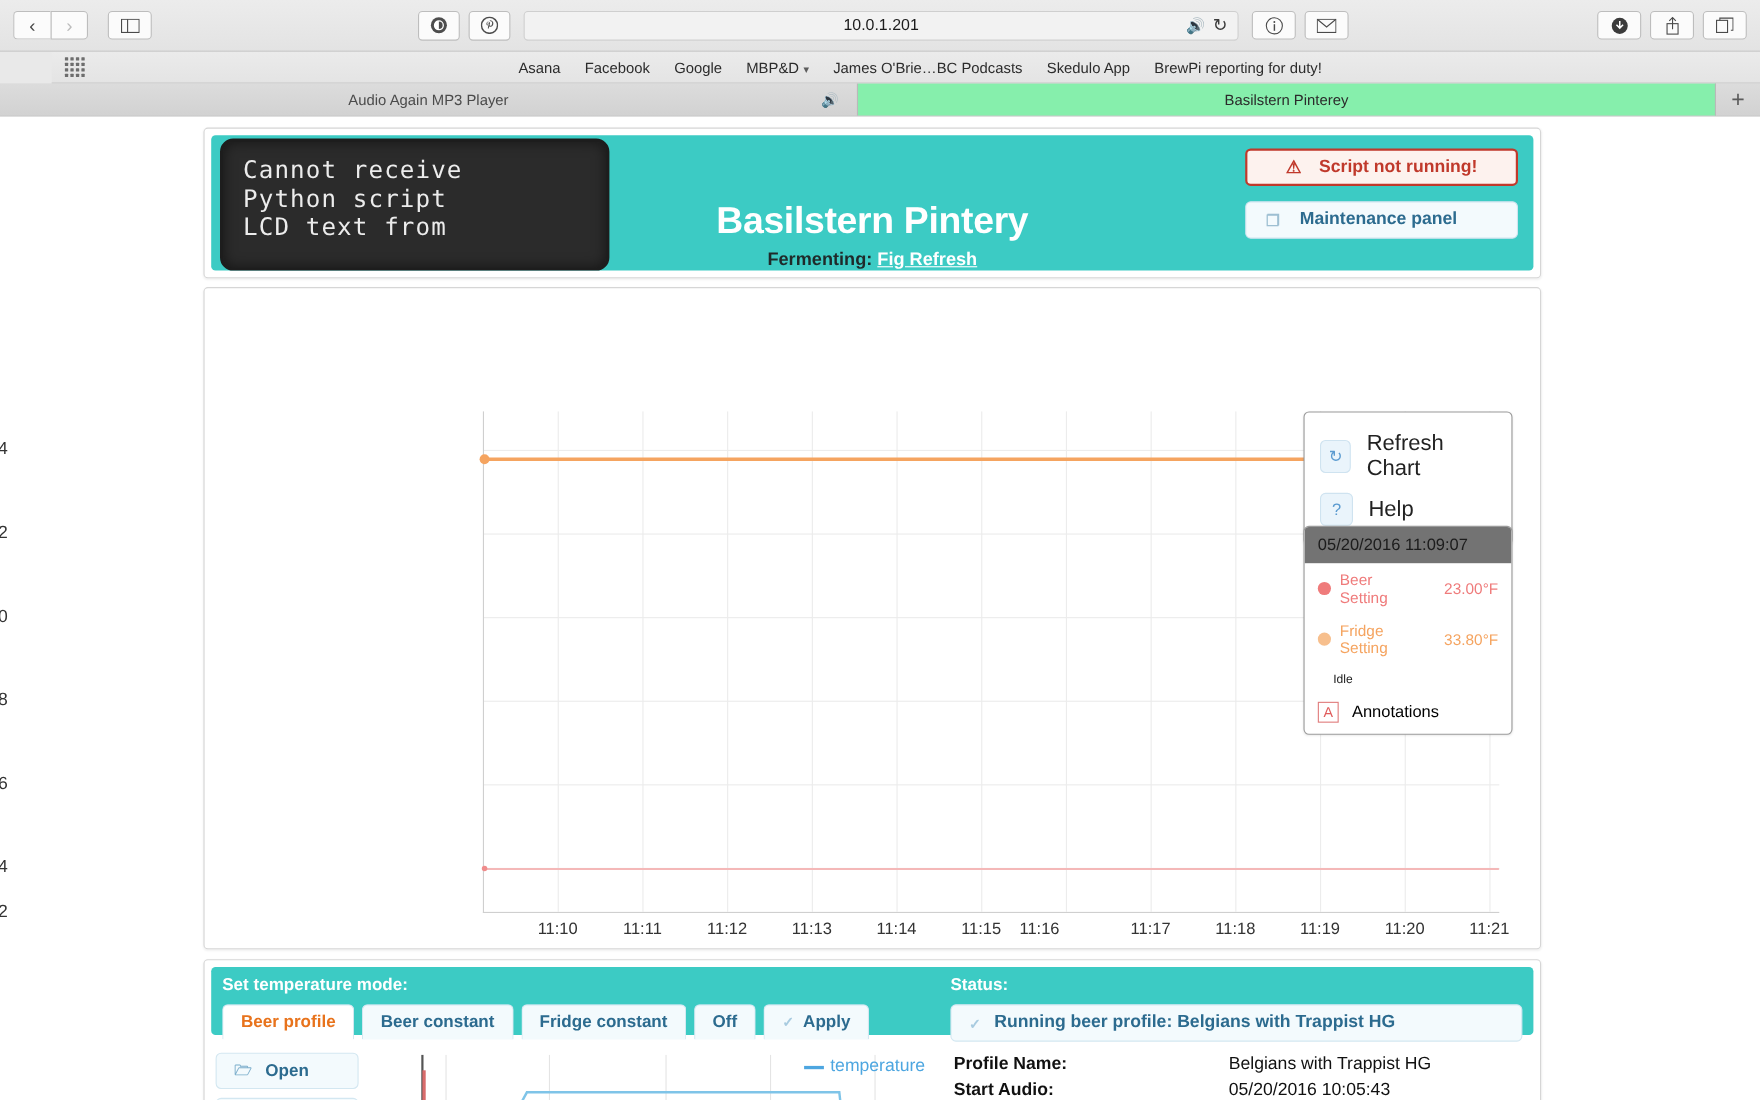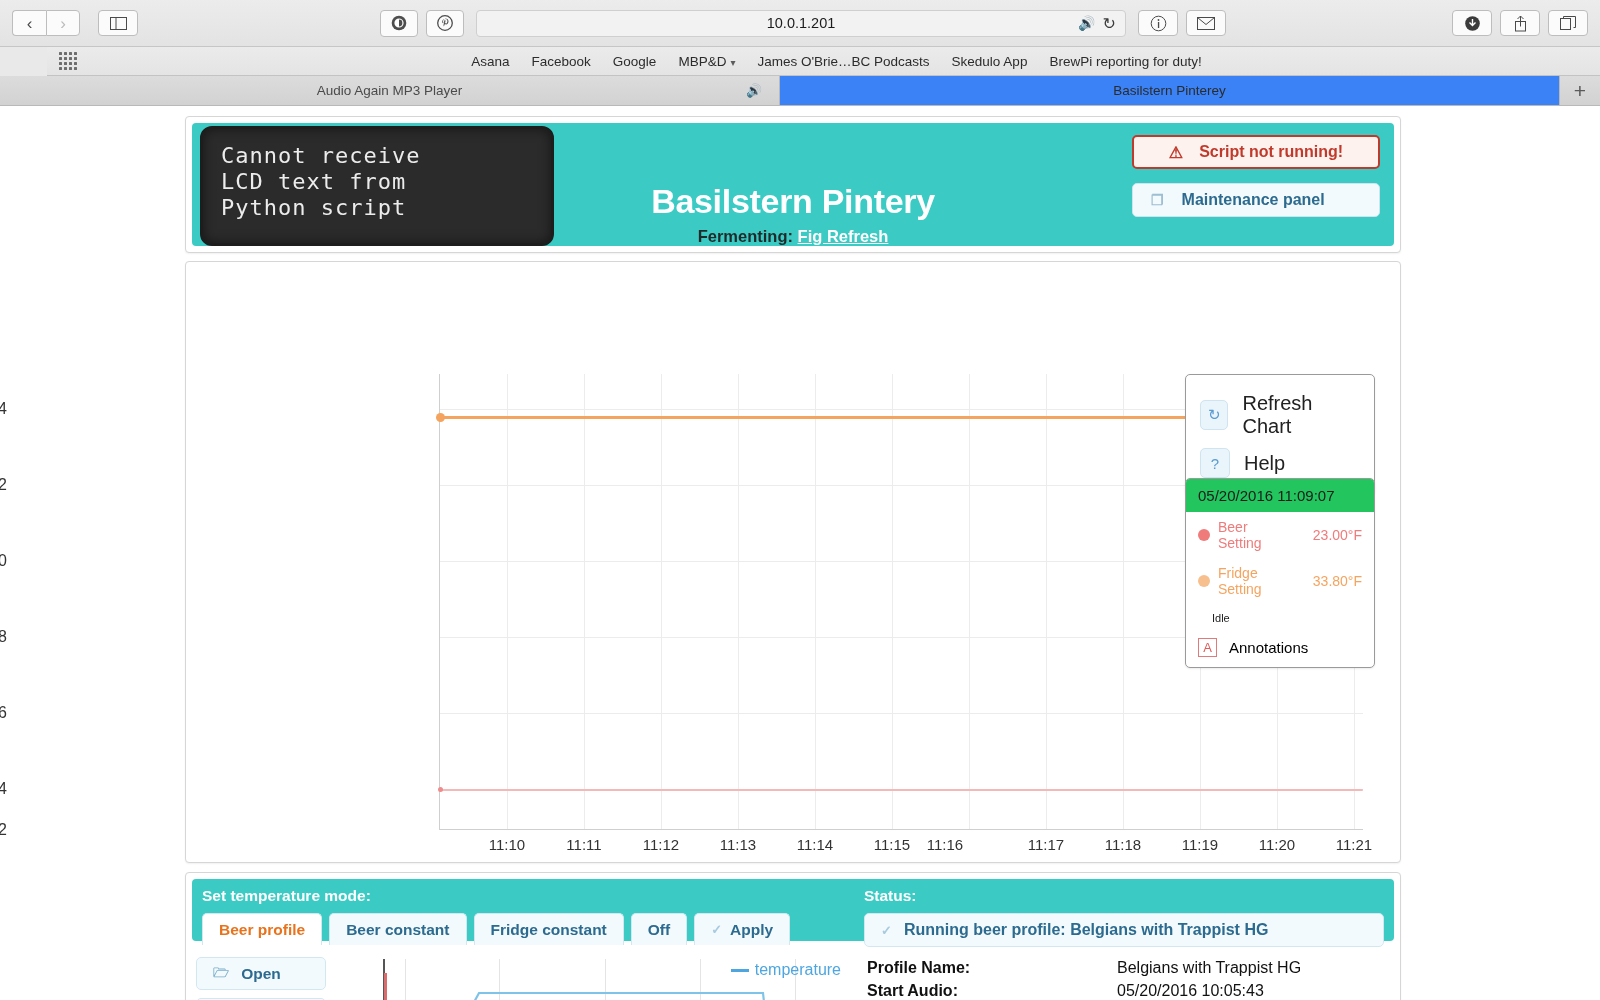--- a/index.html
+++ b/index.html
@@ -90,21 +90,21 @@
   .tabbar {
     height: 30px; display: flex; align-items: stretch;
     background: #d8d8d8; border-bottom: 1px solid #b9b9b9;
   }
   .tab {
     flex: 1; display: flex; align-items: center; justify-content: center;
     font-size: 13.5px; color: #4b4b4b; position: relative;
     border-right: 1px solid #b9b9b9;
     background: linear-gradient(#dcdcdc,#d2d2d2);
   }
-  .tab.active { background: #3b82f6; color: #2b2b2b; text-align: center; }
+  .tab.active { background: #86efac; color: #2b2b2b; text-align: center; }
   .tab .tab-spk { position: absolute; right: 16px; font-size: 13px; color:#5a5a5a;}
   .tab-plus {
     width: 40px; display: flex; align-items: center; justify-content: center;
     font-size: 21px; color: #5b5b5b; font-weight: 300;
     background: linear-gradient(#dcdcdc,#d2d2d2);
   }
 
   
   .page { width: 1600px; height: 894px; background: #fff; position: relative; }
 
@@ -200,21 +200,21 @@
   .tool-ic {
     width: 30px; height: 30px; border-radius: 5px;
     background: #eaf4fb; border: 1px solid #cfe3f0;
     display: flex; align-items: center; justify-content: center;
     color: #5b9bd0; font-size: 15px;
   }
   .tool-lbl { font-size: 20px; color: #222; }
 
   #legendBox { left: 999px; top: 216px; width: 190px; overflow: hidden; }
   .lg-head {
-    background: #22c55e; padding: 8px 12px; font-size: 15px; color: #1c1c1c;
+    background: #737373; padding: 8px 12px; font-size: 15px; color: #1c1c1c;
   }
   .lg-row {
     display: flex; align-items: center; padding: 7px 12px; font-size: 14px;
   }
   .lg-dot { width: 12px; height: 12px; border-radius: 50%; margin-right: 8px; flex: none; }
   .lg-name { flex: 1; }
   .lg-val { font-variant-numeric: tabular-nums; margin-left: 24px; }
   .lg-state { padding: 8px 12px 8px 26px; font-size: 11px; color: #1c1c1c; }
   .lg-ann { display: flex; align-items: center; padding: 6px 12px 10px 12px; font-size: 15px; }
   .ann-box {
@@ -404,22 +404,22 @@
     <div class="tab-plus">+</div>
   </div>
 </div>
 
 <div class="page">
 
   <div class="panel" id="headerPanel">
     <div class="teal-head">
       <div class="lcd">
         <div>Cannot receive</div>
+        <div>Python script</div>
         <div>LCD text from</div>
-        <div>Python script</div>
       </div>
 
       <div class="title-wrap">
         <div class="brew-title">Basilstern Pintery</div>
         <div class="ferment-line">
           <span>Fermenting:</span>
           <a class="ferment-link" href="#">Fig Refresh</a>
         </div>
       </div>
 

